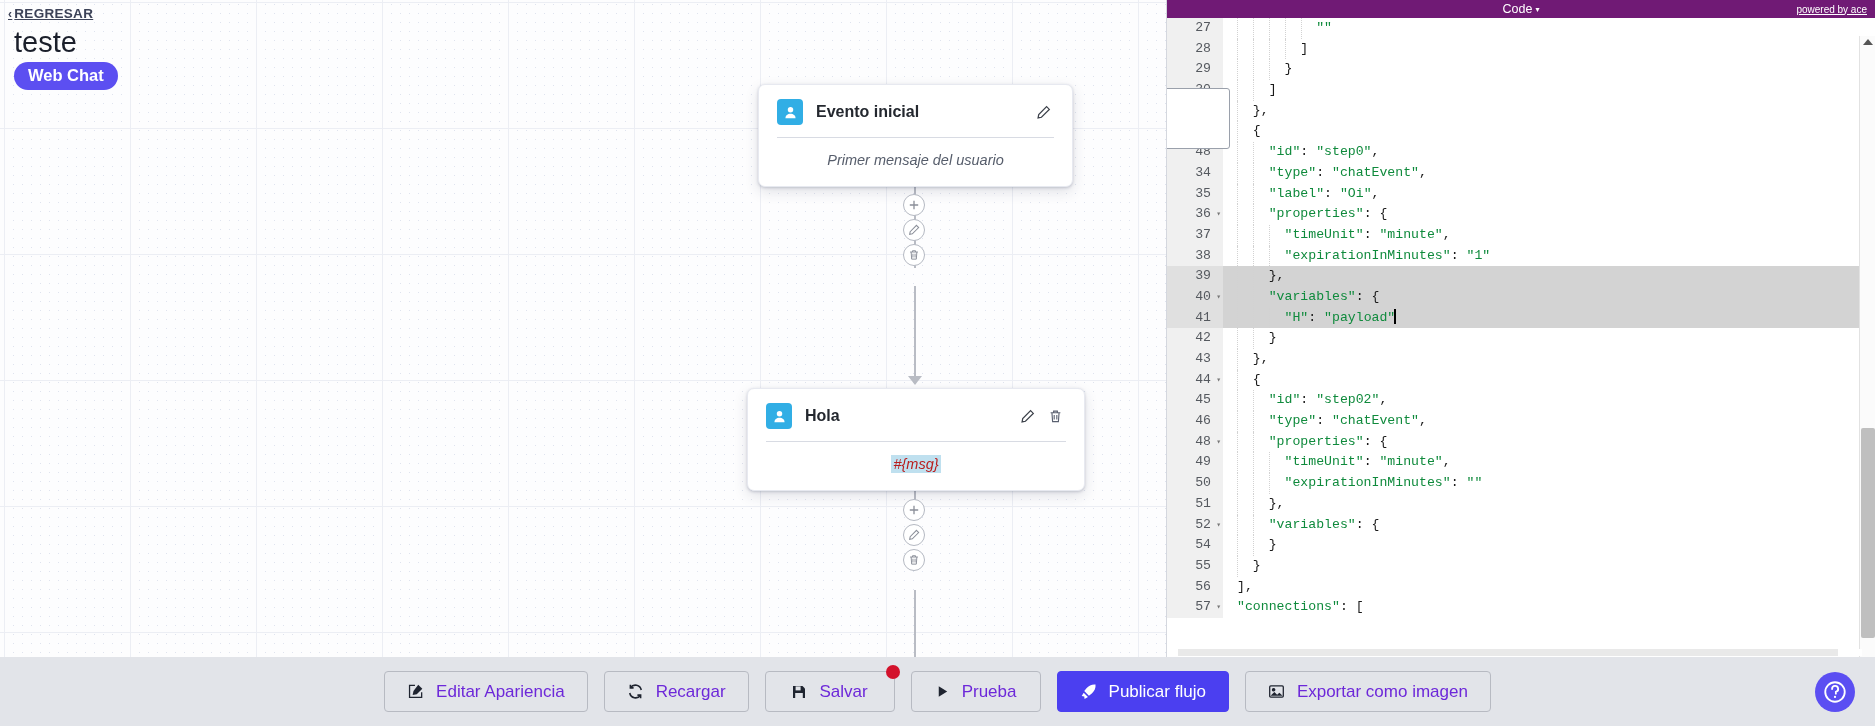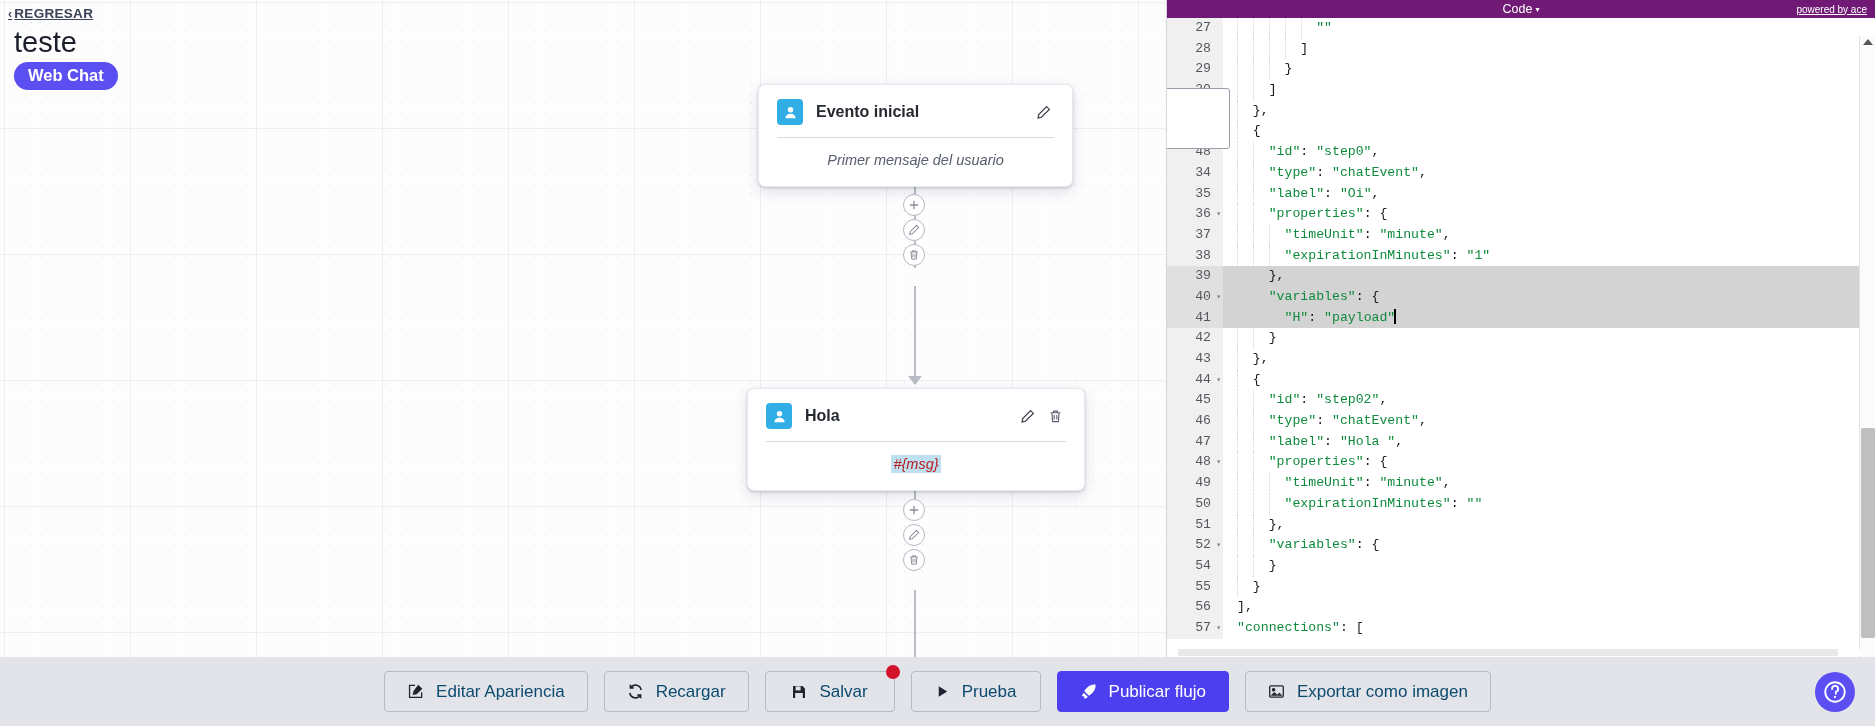--- a/index.html
+++ b/index.html
@@ -172,21 +172,21 @@
   
   #toolbar {
     position: absolute; left: 0; bottom: 0; width: 1875px; height: 69px;
     background: #e2e4e9;
     display: flex; align-items: center; justify-content: center; gap: 16px;
   }
   .tb-btn {
     position: relative;
     height: 41px; min-width: 130px;
     border: 1px solid #b7bac2; border-radius: 4px;
-    background: #e2e4e9; color: #0c4a6e;
+    background: #e2e4e9; color: #6d28d9;
     display: flex; align-items: center; justify-content: center; gap: 12px;
     padding: 0 22px; font-size: 17px; cursor: pointer;
   }
   .tb-btn.primary {
     background: #4b3ff0; border-color: #4b3ff0; color: #ffffff;
   }
   .tb-ico { display: flex; align-items: center; }
   .badge-dot {
     position: absolute; right: -6px; top: -7px;
     width: 14px; height: 14px; border-radius: 50%;
@@ -385,24 +385,20 @@
             <div class="ln-no">44<span class="fold">▾</span></div>
             <div class="ln-code"><span class="indent-guide" style="left: 14px;"></span><span>  {</span></div>
           </div>
           <div class="ln-row">
             <div class="ln-no">45</div>
             <div class="ln-code"><span class="indent-guide" style="left: 14px;"></span><span class="indent-guide" style="left: 29.9px;"></span><span>    <span class="str">"id"</span>: <span class="str">"step02"</span>,</span></div>
           </div>
           <div class="ln-row">
             <div class="ln-no">46</div>
             <div class="ln-code"><span class="indent-guide" style="left: 14px;"></span><span class="indent-guide" style="left: 29.9px;"></span><span>    <span class="str">"type"</span>: <span class="str">"chatEvent"</span>,</span></div>
-          </div>
-          <div class="ln-row">
-            <div class="ln-no">47</div>
-            <div class="ln-code"><span class="indent-guide" style="left: 14px;"></span><span class="indent-guide" style="left: 29.9px;"></span><span>    <span class="str">"label"</span>: <span class="str">"Hola "</span>,</span></div>
           </div>
           <div class="ln-row">
             <div class="ln-no">48<span class="fold">▾</span></div>
             <div class="ln-code"><span class="indent-guide" style="left: 14px;"></span><span class="indent-guide" style="left: 29.9px;"></span><span>    <span class="str">"properties"</span>: {</span></div>
           </div>
           <div class="ln-row">
             <div class="ln-no">49</div>
             <div class="ln-code"><span class="indent-guide" style="left: 14px;"></span><span class="indent-guide" style="left: 29.9px;"></span><span class="indent-guide" style="left: 45.8px;"></span><span>      <span class="str">"timeUnit"</span>: <span class="str">"minute"</span>,</span></div>
           </div>
           <div class="ln-row">

